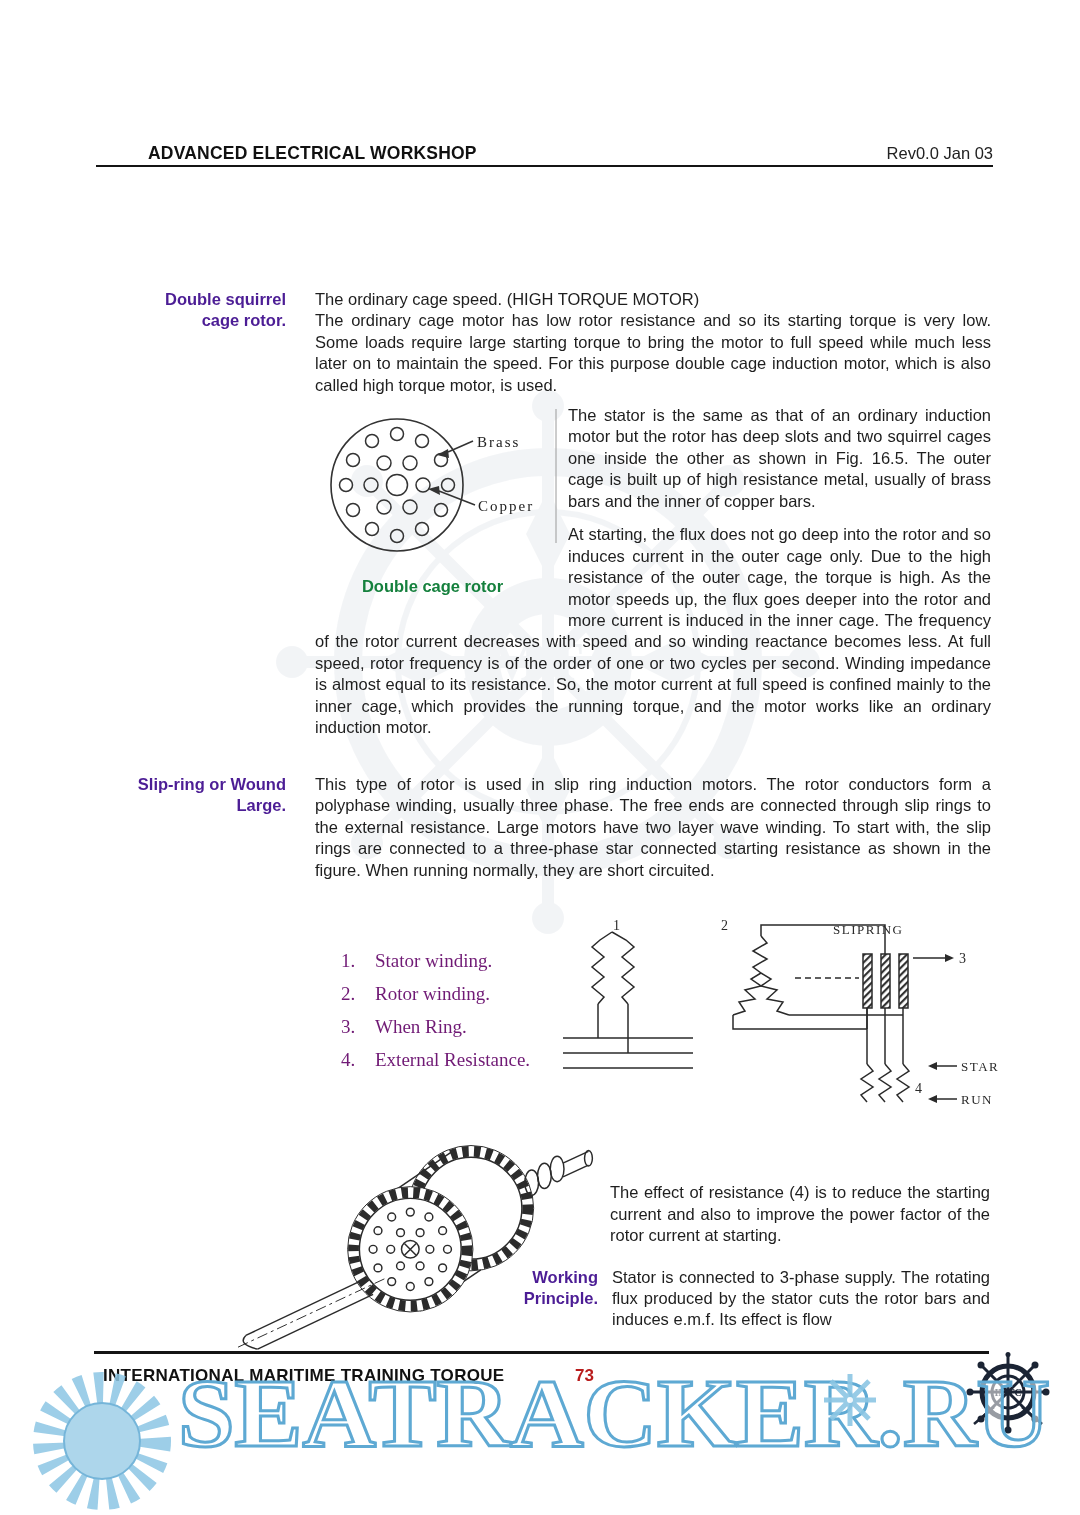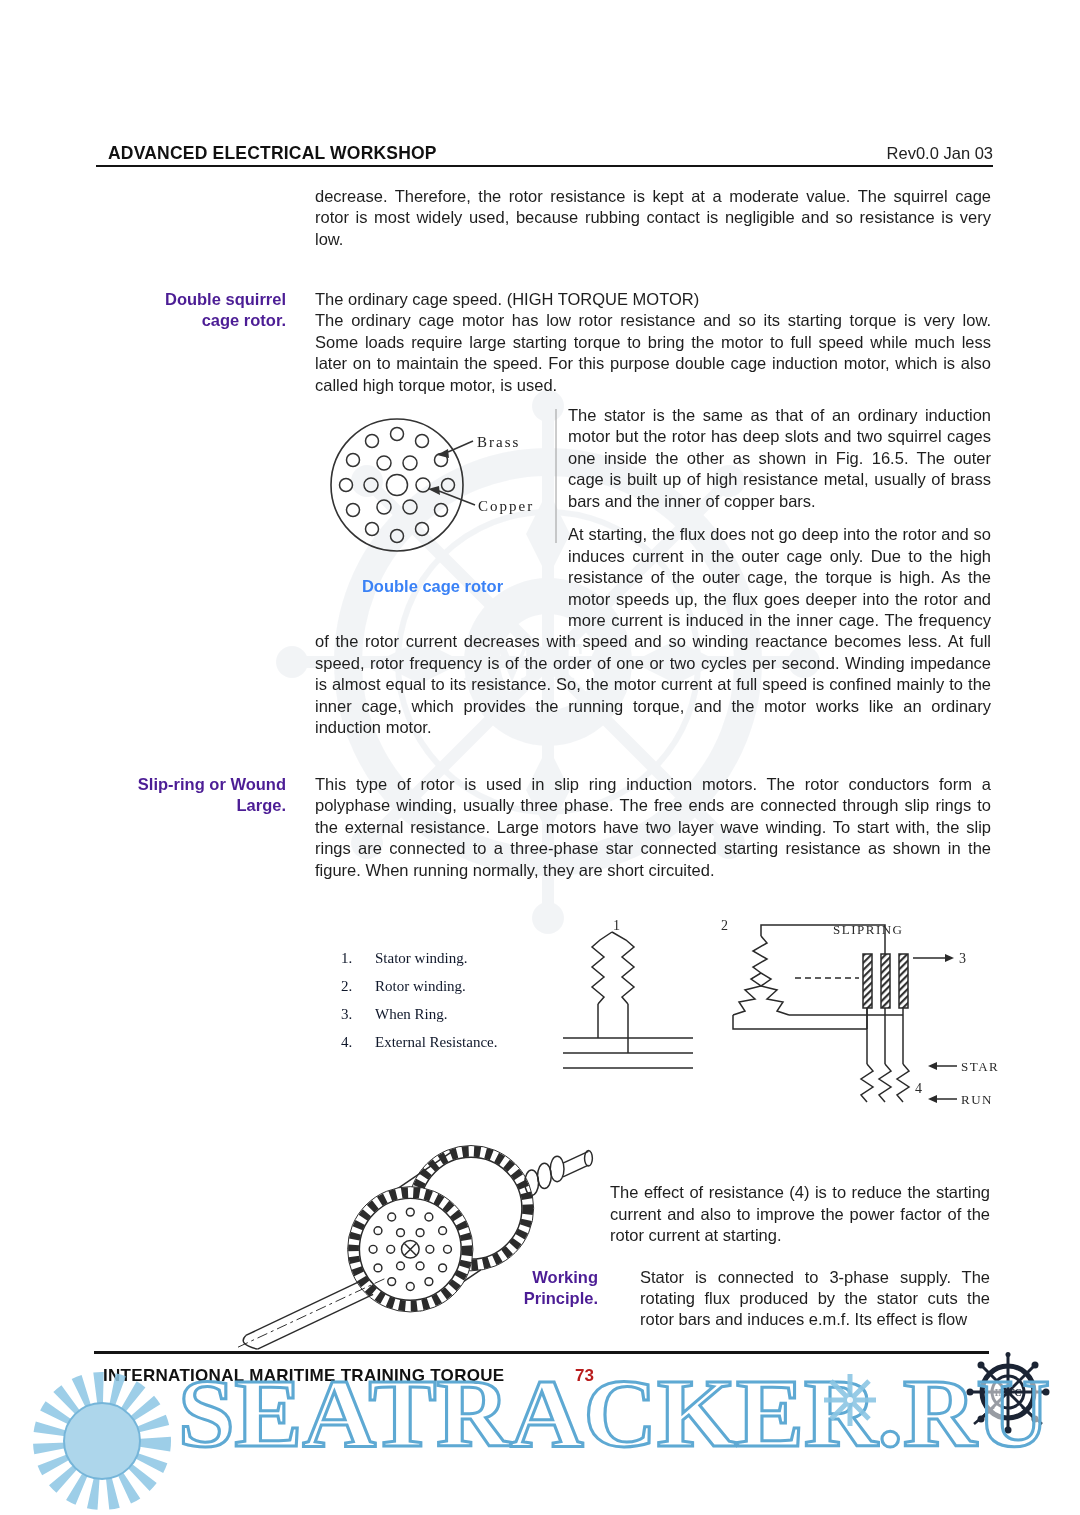--- a/index.html
+++ b/index.html
@@ -2,26 +2,26 @@
 <html><head>
 <meta charset="utf-8">
 <style>
   *{margin:0;padding:0;box-sizing:border-box;}
   html,body{background:#ffffff;}
   .page{position:relative;width:1080px;height:1515px;background:#ffffff;overflow:hidden;
         font-family:"Liberation Sans",sans-serif;color:#1d1d1d;}
   .abs{position:absolute;}
   .body-text{font-size:16.5px;line-height:1.3;text-align:justify;color:#1e1e1e;}
   .side-label{font-size:16.5px;font-weight:700;text-align:right;line-height:1.28;color:#4c1d95;}
-  .header-title{font-size:17.5px;font-weight:700;letter-spacing:.2px;color:#111;}
+  .header-title{font-size:17.5px;font-weight:700;letter-spacing:.2px;color:#111;margin-left:40px;}
   .header-rev{font-size:16.5px;color:#222;}
   .rule{background:#141414;}
-  .fig-caption{font-weight:700;font-size:16.5px;text-align:center;color:#3b82f6;}
+  .fig-caption{font-weight:700;font-size:16.5px;text-align:center;color:#15803d;}
   .float-fig{float:left;width:245px;margin-right:8px;min-height:205px;padding-left:10px;}
-  .legend-row{font-family:"Liberation Serif",serif;font-size:15px;color:#0f172a;margin-bottom:11px;}
+  .legend-row{font-family:"Liberation Serif",serif;font-size:19px;color:#701a75;margin-bottom:11px;}
   .legend-num{display:inline-block;width:34px;}
   .footer-org{font-size:17px;font-weight:700;letter-spacing:.3px;color:#111;}
   .pageno{font-size:17px;font-weight:700;color:#b91c1c;}
   svg text{font-family:"Liberation Serif",serif;}
 </style>
 </head>
 <body>
 
 <div class="page">
 
@@ -55,21 +55,20 @@
       <polygon points="118,290 162,268 206,290 162,312"></polygon>
       <polygon points="374,290 418,268 462,290 418,312"></polygon>
     </g>
     <text x="290" y="308" text-anchor="middle" font-size="54" font-weight="bold" letter-spacing="6" fill="#2f4a6e">IMTC</text>
   </svg>
 
   <div class="abs header-title" style="left:108px;top:143px;">ADVANCED ELECTRICAL WORKSHOP</div>
   <div class="abs header-rev" style="right:87px;top:144px;">Rev0.0 Jan 03</div>
   <div class="abs rule" style="left:96px;top:165px;width:897px;height:2px;"></div>
 
-  <p class="abs body-text" style="left:315px;top:186px;width:676px;">decrease. Therefore, the rotor resistance is kept at a moderate value. The squirrel cage rotor is most widely used, because rubbing contact is negligible and so resistance is very low.</p>
 
   <div class="abs side-label" style="left:128px;top:289px;width:158px;">Double squirrel cage rotor.</div>
   <div class="abs" style="left:315px;top:289px;width:676px;">
     <div class="body-text">The ordinary cage speed. (HIGH TORQUE MOTOR)</div>
     <p class="body-text">The ordinary cage motor has low rotor resistance and so its starting torque is very low. Some loads require large starting torque to bring the motor to full speed while much less later on to maintain the speed. For this purpose double cage induction motor, which is also called high torque motor, is used.</p>
   </div>
 
   <div class="abs" style="left:315px;top:405px;width:676px;">
     <div class="float-fig">
       <svg width="235" height="162" viewBox="0 0 235 162">
@@ -220,21 +219,21 @@
         <ellipse cx="300" cy="62" rx="7" ry="13"></ellipse>
         <ellipse cx="313" cy="55" rx="7" ry="13"></ellipse>
         <ellipse cx="326" cy="48" rx="7" ry="13"></ellipse>
         <line x1="332" y1="42" x2="358" y2="30"></line>
         <line x1="332" y1="56" x2="358" y2="44"></line>
         <ellipse cx="358" cy="37" rx="4" ry="8"></ellipse>
       </g>
     </svg>
     <div style="flex:1;padding-top:34px;">
       <p class="body-text">The effect of resistance (4) is to reduce the starting current and also to improve the power factor of the rotor current at starting.</p>
-      <div style="display:flex;margin-top:20px;margin-left:-110px;gap:28px;">
+      <div style="display:flex;margin-top:20px;margin-left:-110px;">
         <div class="side-label" style="width:98px;flex:0 0 auto;">Working Principle.</div>
         <p class="body-text" style="flex:1;margin-left:14px;">Stator is connected to 3-phase supply. The rotating flux produced by the stator cuts the rotor bars and induces e.m.f. Its effect is flow</p>
       </div>
     </div>
   </div>
 
   <div class="abs rule" style="left:94px;top:1351px;width:895px;height:3px;"></div>
   <div class="abs footer-org" style="left:103px;top:1366px;">INTERNATIONAL MARITIME TRAINING TORQUE</div>
   <div class="abs pageno" style="left:575px;top:1366px;">73</div>
 

